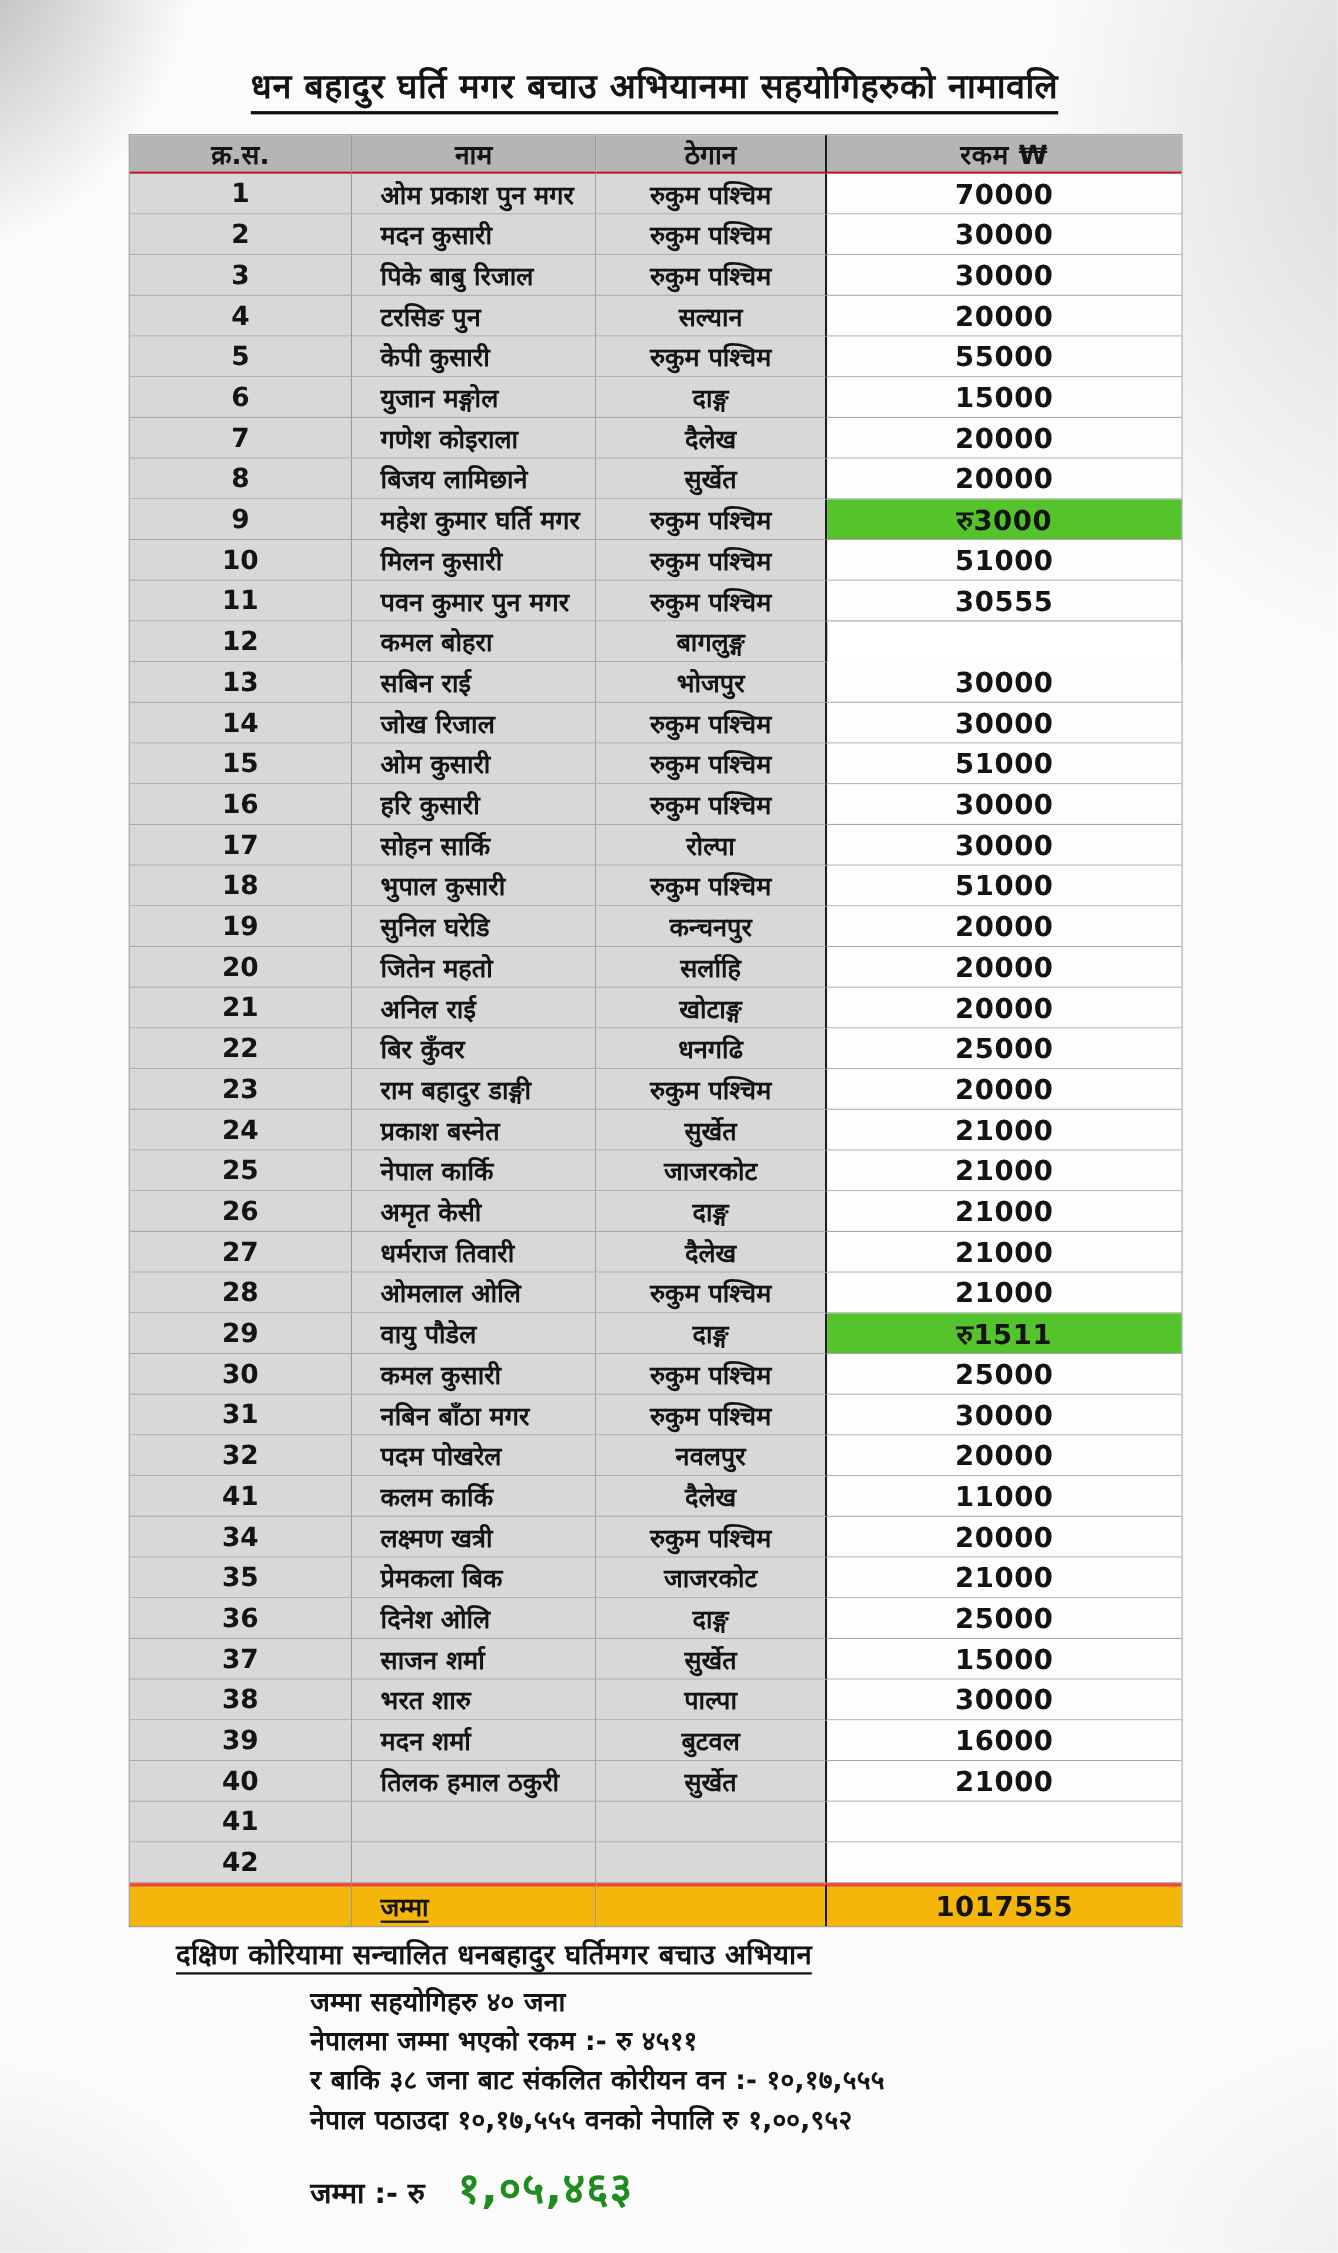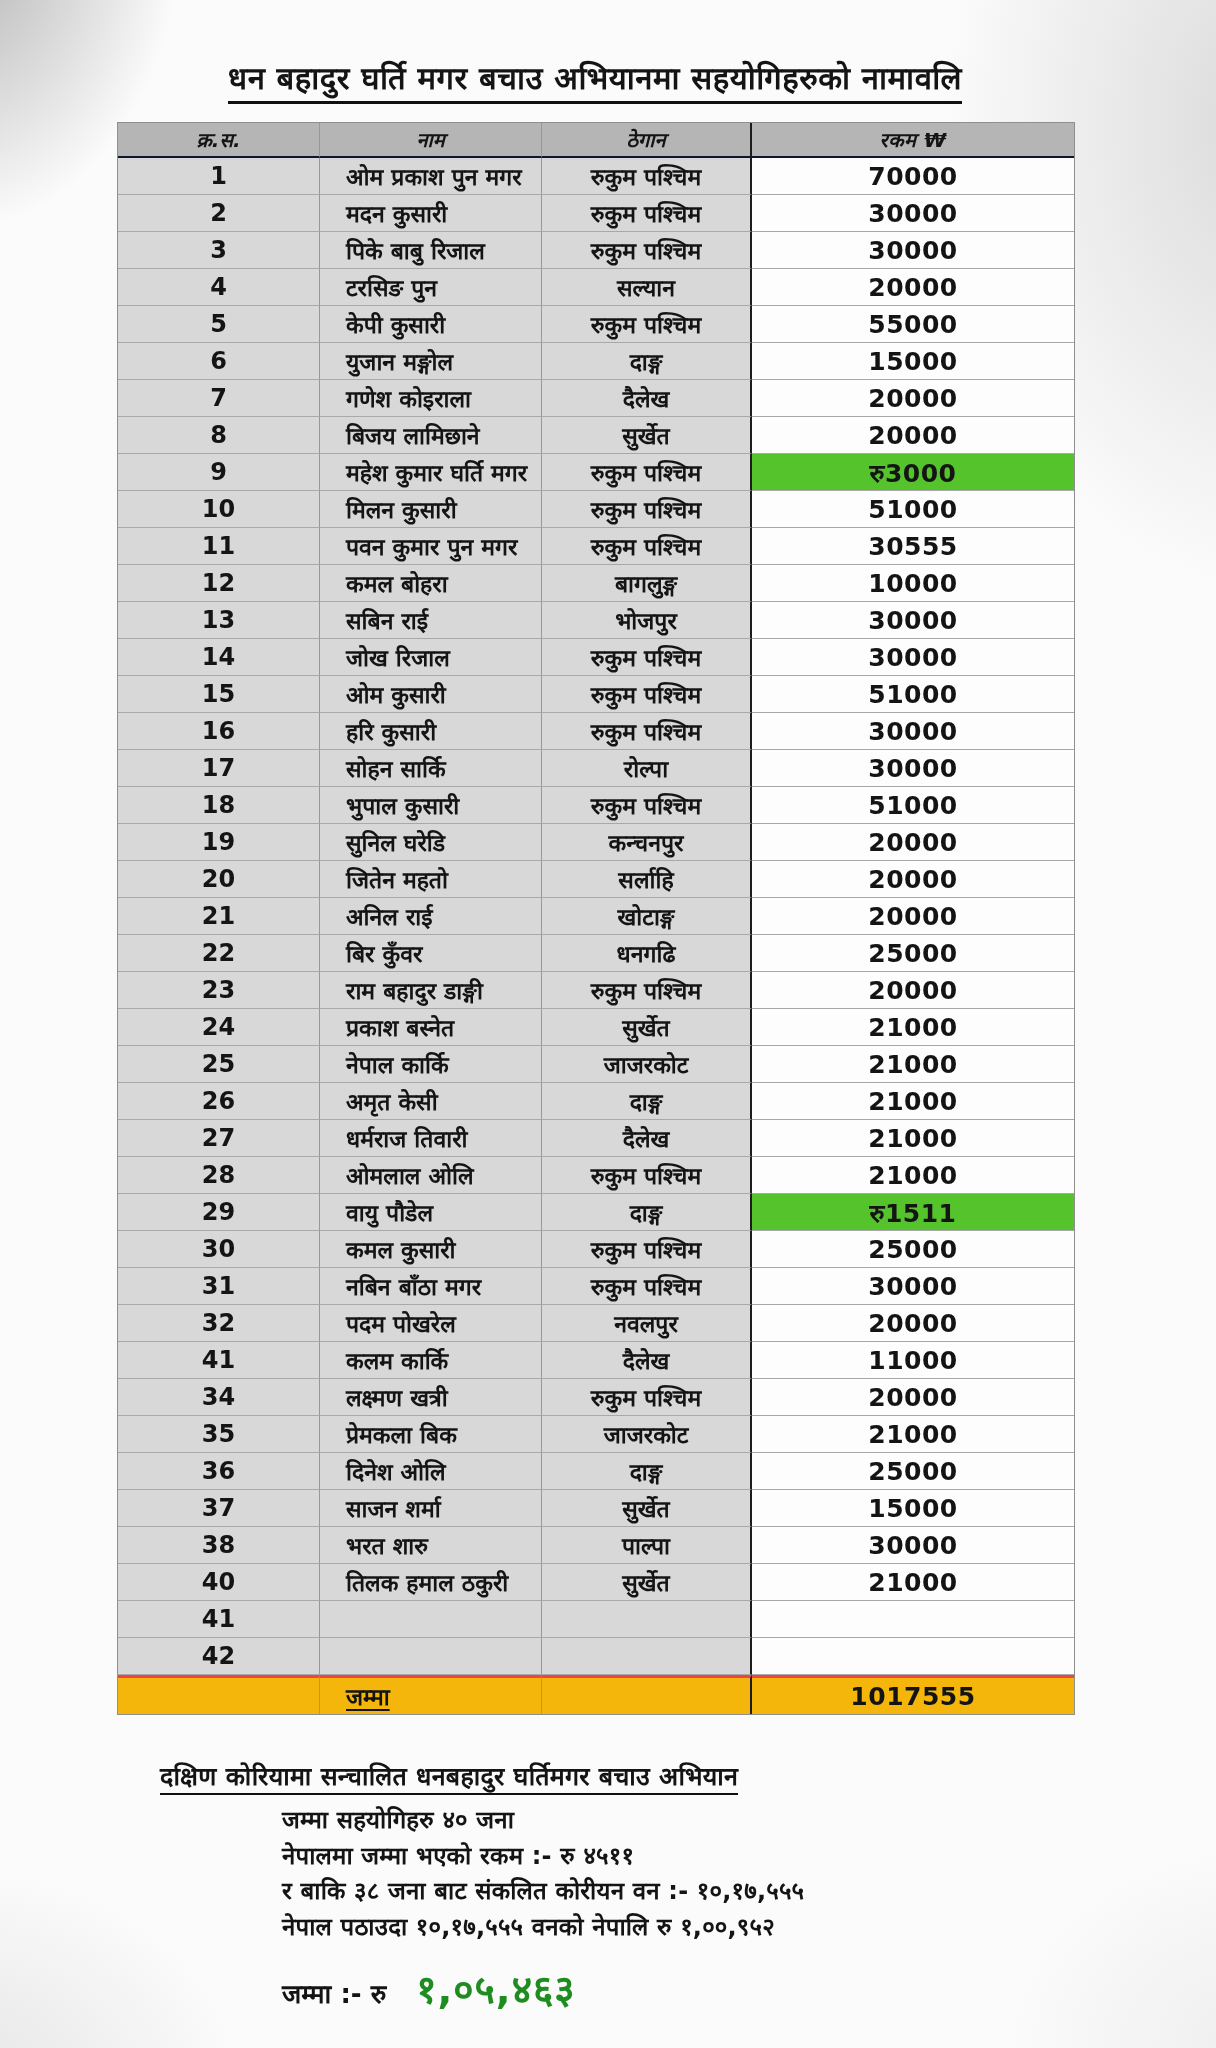--- a/index.html
+++ b/index.html
@@ -55,21 +55,21 @@
     font-weight:bold;
     font-size:23px;
     overflow:hidden;
     white-space:nowrap;
   }
   .cell.sn{font-size:24px;}
   .cell.name{justify-content:flex-start; padding-left:26px;}
   .cell.addr{border-right:2px solid #1c1c1c;}
   .cell.amt{border-right:none; font-size:25px; letter-spacing:.5px; background:var(--amount-white);}
   .sn,.name,.addr{background:var(--cell-gray);}
-  .header .cell{background:var(--header-gray); border-bottom:2px solid #0f172a; font-size:20px;font-style:italic;}
+  .header .cell{background:var(--header-gray); border-bottom:2px solid #b91c1c; font-size:24px;}
   .cell.amt.green{background:var(--green-highlight);}
   .total .cell{background:var(--total-gold); border-bottom:none; border-top:3px solid #ef4444;}
   .total-label{text-decoration:underline; text-decoration-thickness:2px; text-underline-offset:4px;}
   .footer{
     position:absolute; left:160px; top:1758px; width:920px;
   }
   .footer-heading{
     display:inline-block;
     font-size:25px; font-weight:bold;
     border-bottom:2.5px solid #101010;
@@ -172,21 +172,20 @@
       <div class="trow">
     <div class="cell sn">11</div>
     <div class="cell name">पवन कुमार पुन मगर</div>
     <div class="cell addr">रुकुम पश्चिम</div>
     <div class="cell amt">30555</div>
   </div>
       <div class="trow">
     <div class="cell sn">12</div>
     <div class="cell name">कमल बोहरा</div>
     <div class="cell addr">बागलुङ्ग</div>
-    <div class="cell amt">10000</div>
   </div>
       <div class="trow">
     <div class="cell sn">13</div>
     <div class="cell name">सबिन राई</div>
     <div class="cell addr">भोजपुर</div>
     <div class="cell amt">30000</div>
   </div>
       <div class="trow">
     <div class="cell sn">14</div>
     <div class="cell name">जोख रिजाल</div>
@@ -329,20 +328,26 @@
     <div class="cell sn">37</div>
     <div class="cell name">साजन शर्मा</div>
     <div class="cell addr">सुर्खेत</div>
     <div class="cell amt">15000</div>
   </div>
       <div class="trow">
     <div class="cell sn">38</div>
     <div class="cell name">भरत शारु</div>
     <div class="cell addr">पाल्पा</div>
     <div class="cell amt">30000</div>
+  </div>
+      <div class="trow">
+    <div class="cell sn">39</div>
+    <div class="cell name">मदन शर्मा</div>
+    <div class="cell addr">बुटवल</div>
+    <div class="cell amt">16000</div>
   </div>
       <div class="trow">
     <div class="cell sn">40</div>
     <div class="cell name">तिलक हमाल ठकुरी</div>
     <div class="cell addr">सुर्खेत</div>
     <div class="cell amt">21000</div>
   </div>
       <div class="trow">
     <div class="cell sn">41</div>
     <div class="cell name"></div>

